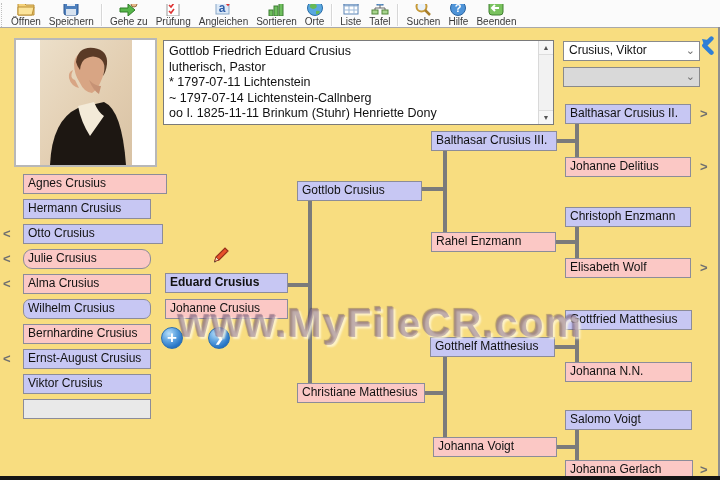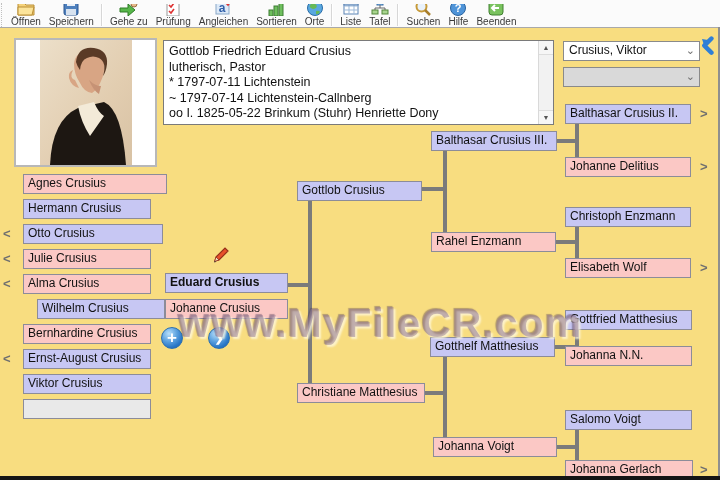--- a/index.html
+++ b/index.html
@@ -217,21 +217,21 @@
       <path d="M49 40 q6 6 12 6 l-2 8 q-6-4-10-14z" fill="#c69275"></path>
     </svg>
   </div>
 
   <div id="infopanel">
     <div id="infotext">
       <div>Gottlob Friedrich Eduard Crusius</div>
       <div>lutherisch, Pastor</div>
       <div>* 1797-07-11 Lichtenstein</div>
       <div>~ 1797-07-14 Lichtenstein-Callnberg</div>
-      <div>oo I. 1825-05-22 Brinkum (Stuhr) Henriette Dony</div>
+      <div>oo I. 1825-11-11 Brinkum (Stuhr) Henriette Dony</div>
     </div>
     <div id="infoscroll">
       <div class="scr-btn" style="top:0;border-bottom:1px solid #ddd;">▲</div>
       <div class="scr-btn" style="bottom:0;border-top:1px solid #ddd;">▼</div>
     </div>
   </div>
 
   <div class="combo" style="left:563px;top:41px;">
     <span>Crusius, Viktor</span>
     <span class="chev">⌄</span>
@@ -248,23 +248,23 @@
   </div>
 
   <div class="navarrow" style="left:3px;top:227px;">&lt;</div>
   <div class="navarrow" style="left:3px;top:252px;">&lt;</div>
   <div class="navarrow" style="left:3px;top:277px;">&lt;</div>
   <div class="navarrow" style="left:3px;top:352px;">&lt;</div>
 
   <div class="pbox female" style="left:23px;top:174px;width:144px;">Agnes Crusius</div>
   <div class="pbox male" style="left:23px;top:199px;width:128px;">Hermann Crusius</div>
   <div class="pbox male" style="left:23px;top:224px;width:140px;">Otto Crusius</div>
-  <div class="pbox female" style="left:23px;top:249px;width:128px;">Julie Crusius</div>
+  <div class="pbox female" style="left:23px;top:249px;width:128px;border-radius:9px;">Julie Crusius</div>
   <div class="pbox female" style="left:23px;top:274px;width:128px;">Alma Crusius</div>
-  <div class="pbox male" style="left:37px;top:299px;width:128px;">Wilhelm Crusius</div>
+  <div class="pbox male" style="left:23px;top:299px;width:128px;border-radius:7px;">Wilhelm Crusius</div>
   <div class="pbox female" style="left:23px;top:324px;width:128px;">Bernhardine Crusius</div>
   <div class="pbox male" style="left:23px;top:349px;width:128px;">Ernst-August Crusius</div>
   <div class="pbox male" style="left:23px;top:374px;width:128px;">Viktor Crusius</div>
   <div class="pbox emptybox" style="left:23px;top:399px;width:128px;"></div>
 
   <div style="position:absolute;left:207px;top:242px;">
     <svg width="24" height="24" viewBox="0 0 24 24">
       <path d="M9 15 l9-9 3 3 -9 9 -4 1z" fill="#e8502a" stroke="#96301a" stroke-width="1.2"></path>
       <path d="M9 15 l-1.5 4.5 L12 18z" fill="#f0ddba" stroke="#96301a" stroke-width="0.8"></path>
       <path d="M7.8 18.8 l-0.6 1.8 1.8-0.6z" fill="#333"></path>
@@ -302,21 +302,21 @@
   <div class="pbox male" style="left:431px;top:131px;width:126px;">Balthasar Crusius III.</div>
   <div class="pbox female" style="left:431px;top:232px;width:125px;">Rahel Enzmann</div>
   <div class="pbox male" style="left:430px;top:337px;width:125px;">Gotthelf Matthesius</div>
   <div class="pbox female" style="left:433px;top:437px;width:124px;">Johanna Voigt</div>
 
   <div class="pbox male" style="left:565px;top:104px;width:126px;">Balthasar Crusius II.</div>
   <div class="pbox female" style="left:565px;top:157px;width:126px;">Johanne Delitius</div>
   <div class="pbox male" style="left:565px;top:207px;width:126px;">Christoph Enzmann</div>
   <div class="pbox female" style="left:565px;top:258px;width:126px;">Elisabeth Wolf</div>
   <div class="pbox male" style="left:565px;top:310px;width:127px;">Gottfried Matthesius</div>
-  <div class="pbox female" style="left:565px;top:346px;width:127px;">Johanna N.N.</div>
+  <div class="pbox female" style="left:565px;top:362px;width:127px;">Johanna N.N.</div>
   <div class="pbox male" style="left:565px;top:410px;width:127px;">Salomo Voigt</div>
   <div class="pbox female" style="left:565px;top:460px;width:128px;">Johanna Gerlach</div>
 
   <div class="navarrow" style="left:700px;top:107px;">&gt;</div>
   <div class="navarrow" style="left:700px;top:160px;">&gt;</div>
   <div class="navarrow" style="left:700px;top:261px;">&gt;</div>
   <div class="navarrow" style="left:700px;top:463px;">&gt;</div>
 
   <div id="watermark">www.MyFileCR.com</div>
   <div id="rightedge"></div>

